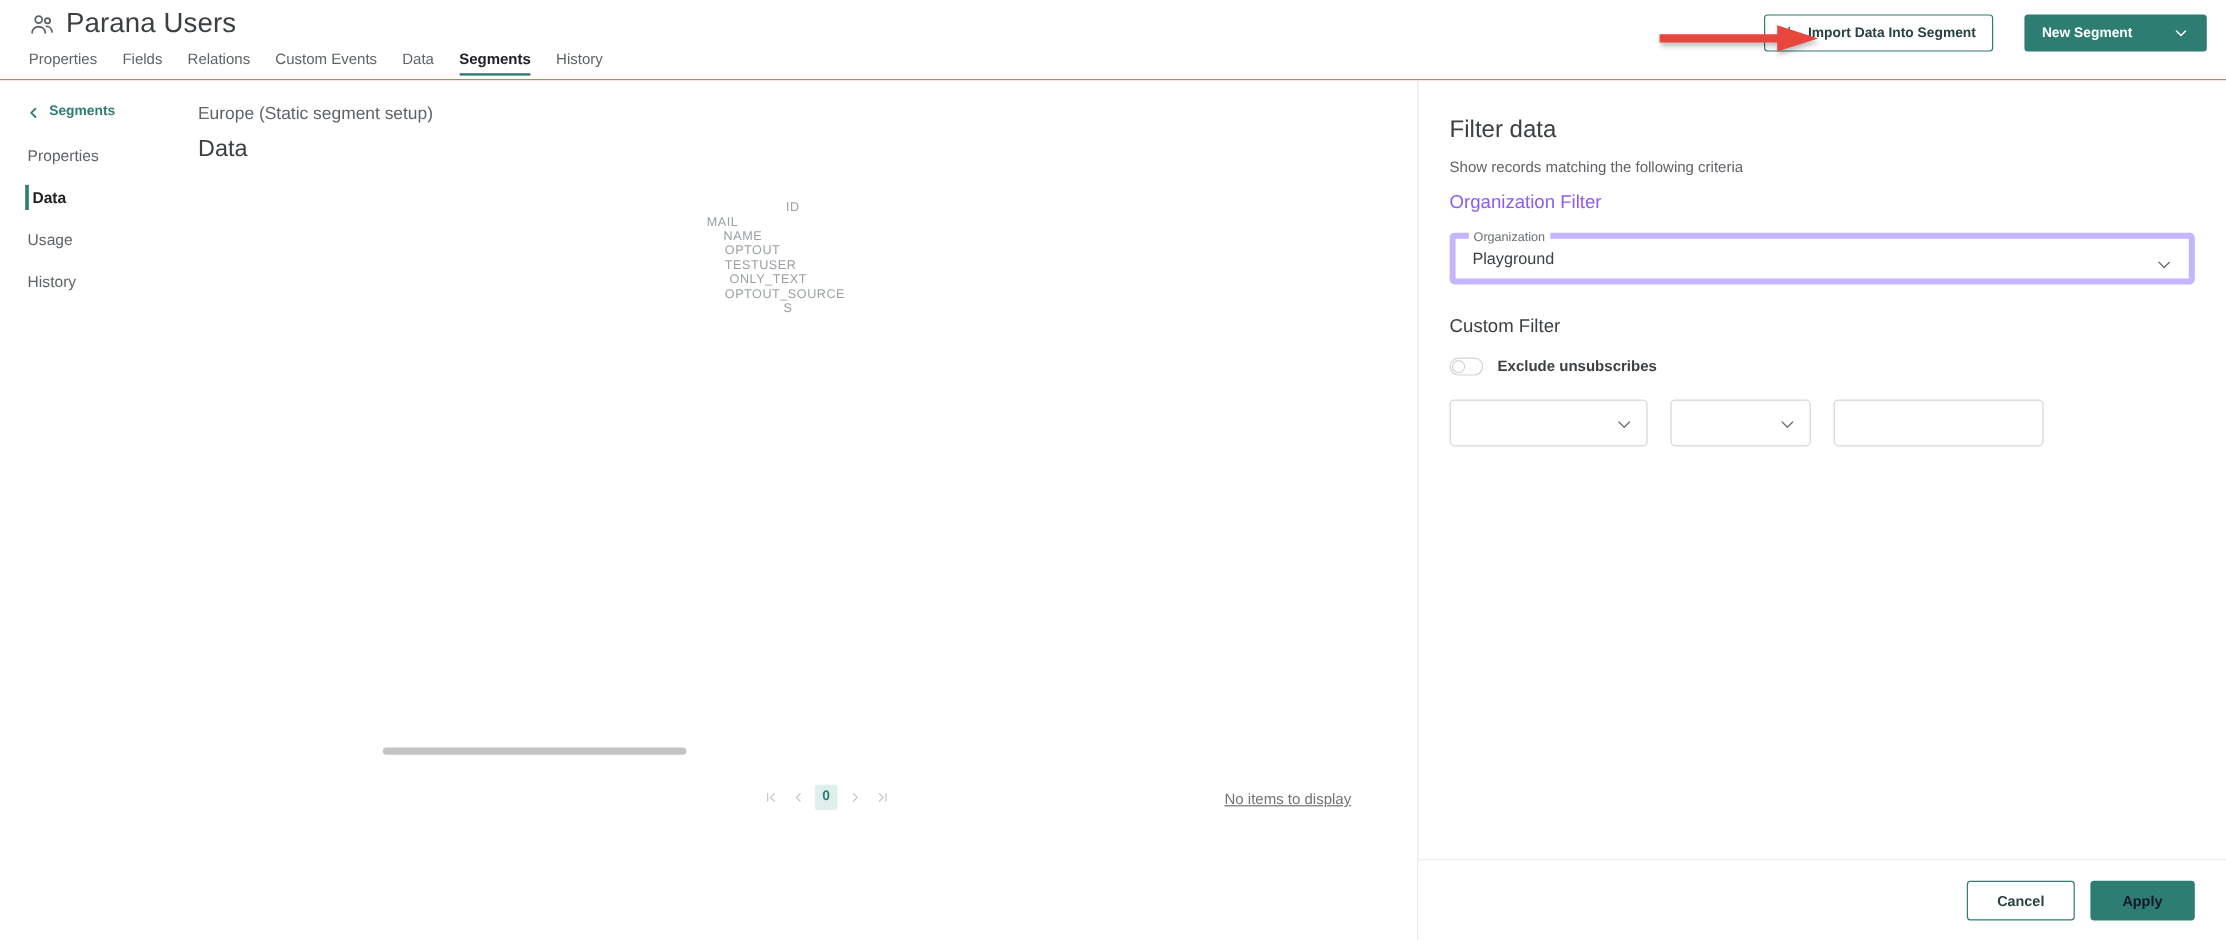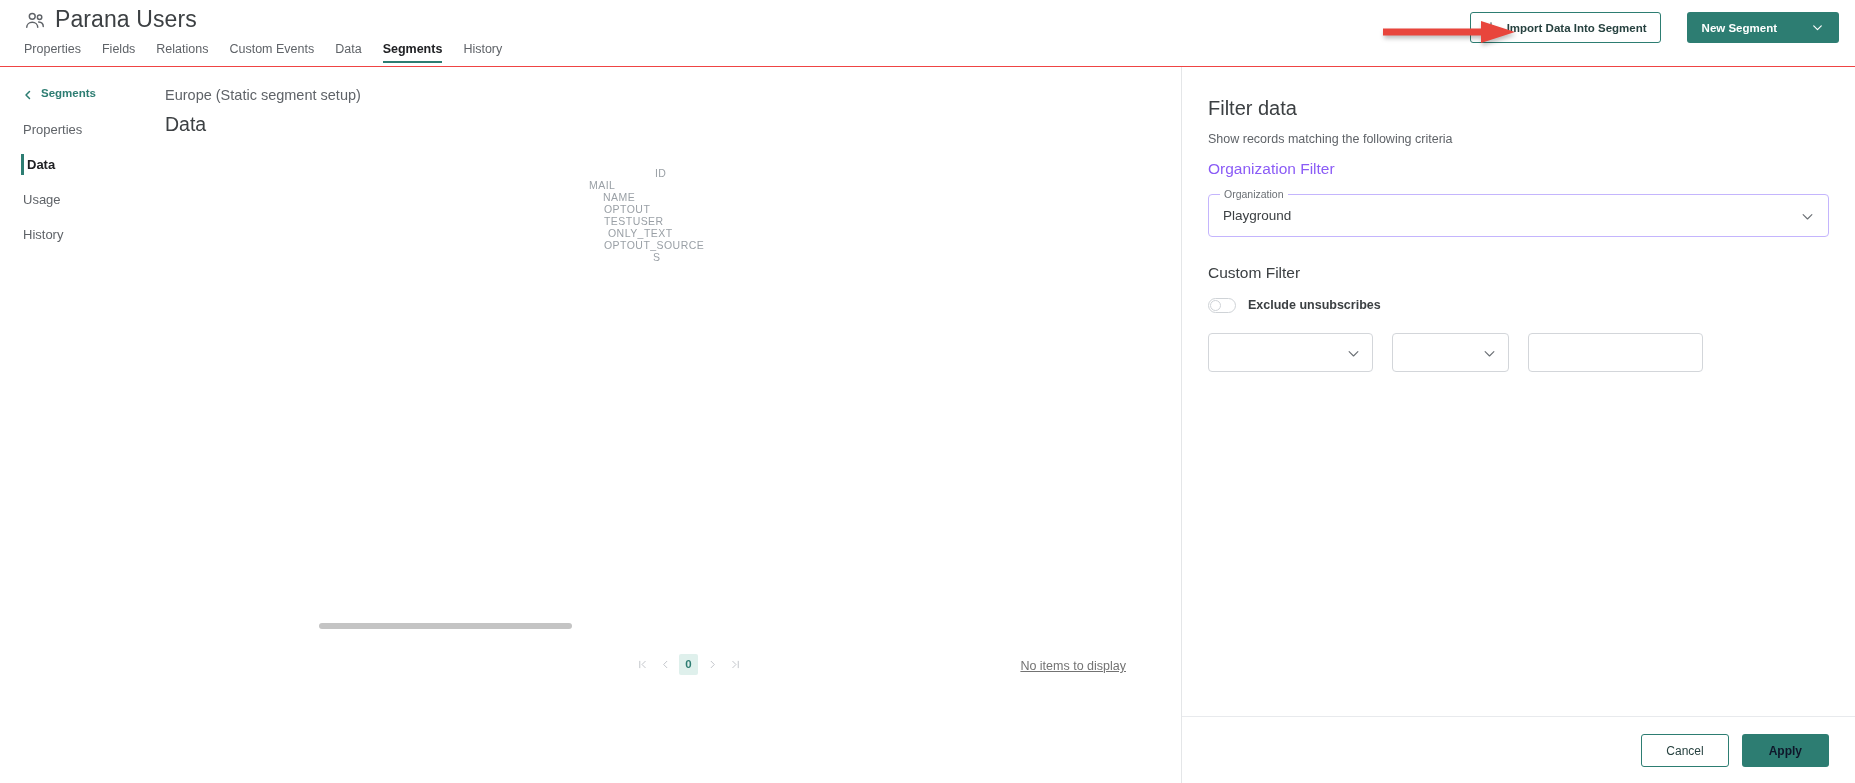--- a/index.html
+++ b/index.html
@@ -92,21 +92,21 @@
   .panel {
     position: absolute; right: 0; top: 67px; width: 674px; height: 716px;
     background: #fff; border-left: 1px solid #e4e6e8;
   }
   .panel-inner { position: absolute; left: 26px; right: 26px; top: 0; }
   .panel-title { margin-top: 30px; font-size: 20px; font-weight: 400; color: #3c4043; }
   .panel-sub { margin-top: 12px; font-size: 12.5px; color: #5f6368; }
   .sec-title { margin-top: 14px; font-size: 15.5px; color: #8b5cf6; font-weight: 400; }
 
   .field-outline {
-    position: relative; margin-top: 16px; height: 43px; border: 1px solid #c4b5fd; border-radius: 4px;
+    position: relative; margin-top: 16px; height: 43px; border: 5px solid #c4b5fd; border-radius: 4px;
     display: flex; align-items: center; padding: 0 14px; cursor: pointer; background: #fff;
   }
   .field-legend {
     position: absolute; top: -7px; left: 11px; background: #fff; padding: 0 4px;
     font-size: 10.5px; color: #6b7075;
   }
   .field-value { font-size: 13.5px; color: #3c4043; }
   .chev-grey { width: 15px; height: 15px; color: #6b7075; display: block; position: absolute; right: 13px; top: 14px; }
 
   .sec-title2 { margin-top: 27px; font-size: 15.5px; color: #3c4043; font-weight: 400; }
@@ -132,21 +132,21 @@
   .fbox.c { width: 175px; cursor: text; }
   .fbox .chev-grey { right: 11px; top: 12px; }
 
   .panel-footer {
     position: absolute; left: 0; right: 0; bottom: 0; height: 67px;
     border-top: 1px solid #e8eaed; background: #fff;
   }
   .footer-btns { position: absolute; right: 26px; top: 17px; display: flex; gap: 13px; }
   .btn-cancel {
     height: 33px; padding: 0 24px; background: #fff; border: 1px solid #2d7d72; border-radius: 3px;
-    color: #26413f; font-size: 12px; font-weight: 400; cursor: pointer;
+    color: #26413f; font-size: 12px; font-weight: 700; cursor: pointer;
   }
   .btn-apply {
     height: 33px; padding: 0 27px; background: #2d7d72; border: none; border-radius: 3px;
     color: #0f172a; font-size: 12px; font-weight: 700; cursor: pointer;
   }
 </style>
 </head>
 <body>
 
 <div class="app">

